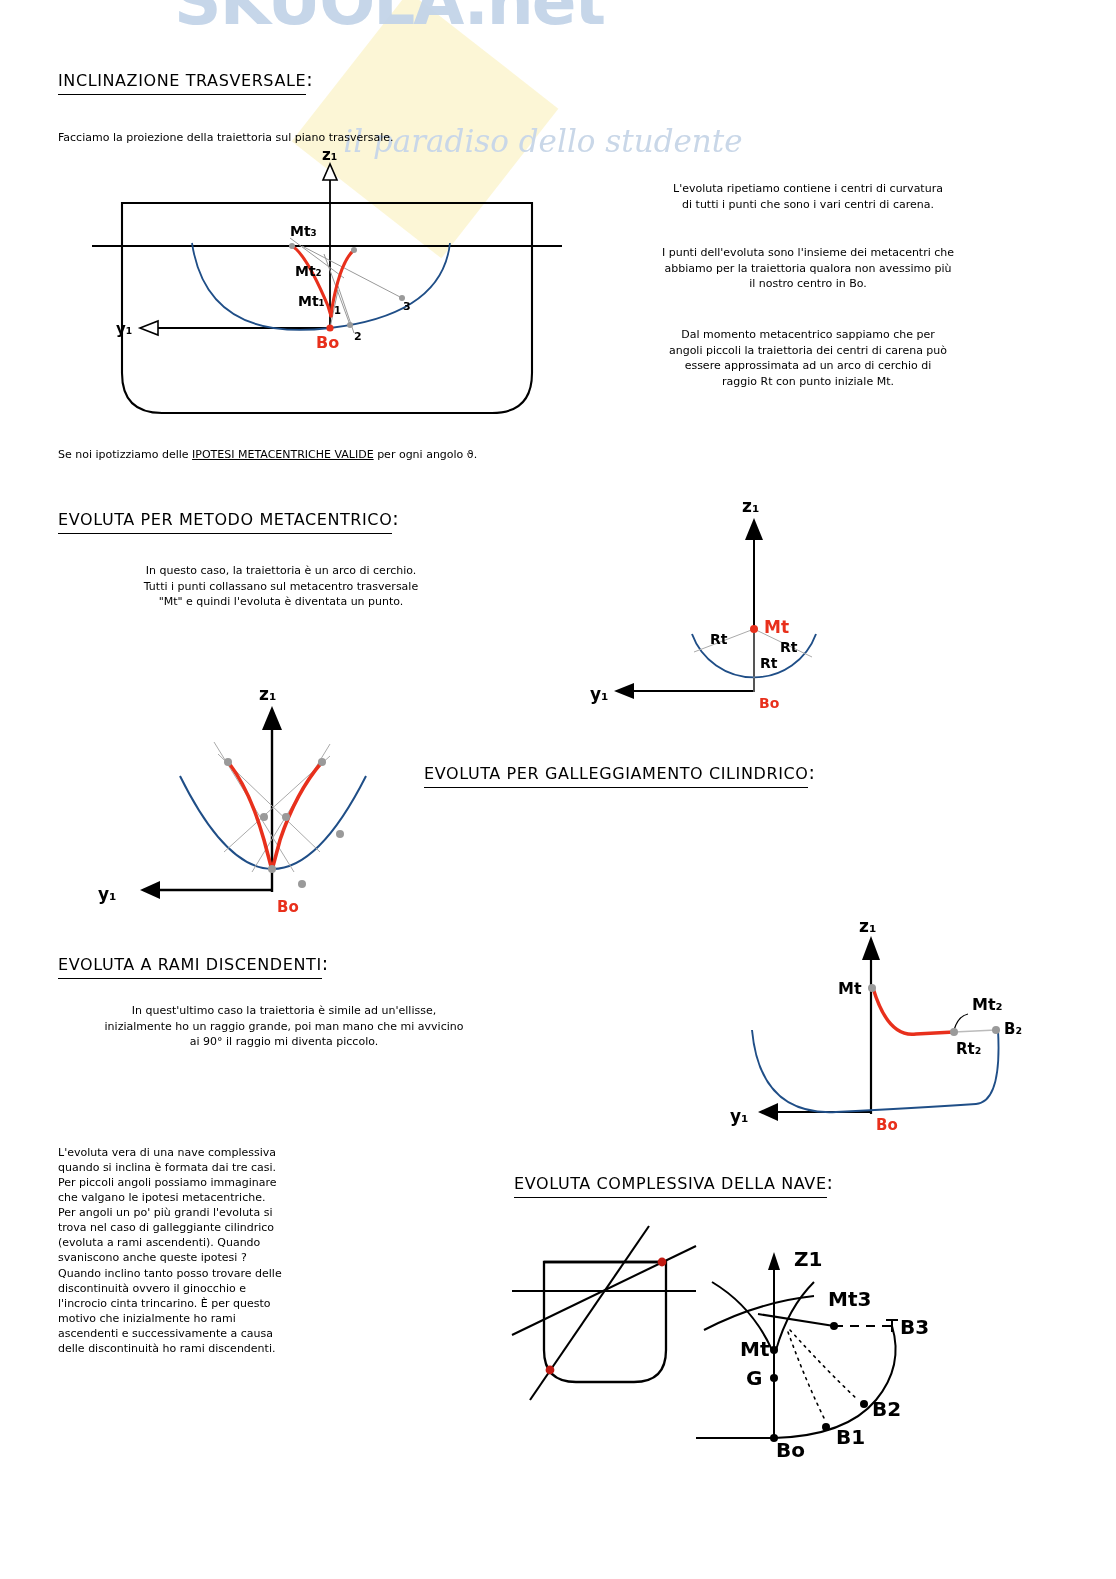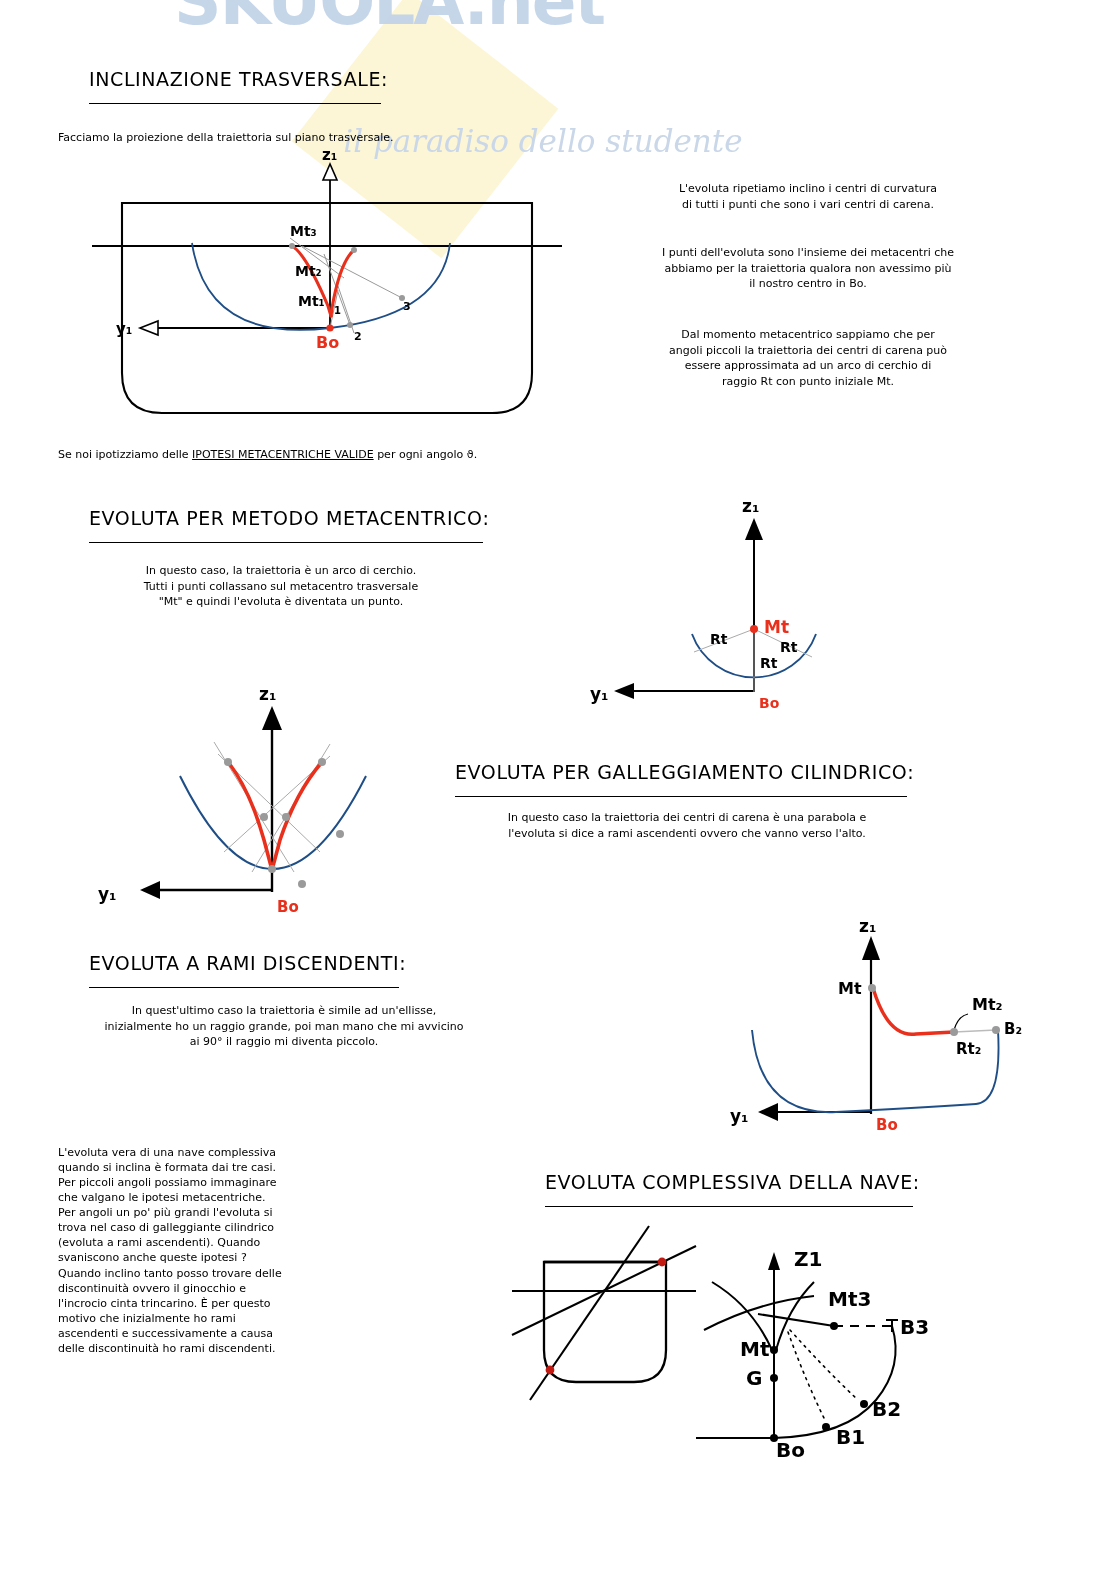--- a/index.html
+++ b/index.html
@@ -73,26 +73,25 @@
 
   
   .txt {
     position: absolute;
     font-family: "DejaVu Sans", sans-serif;
     color: #000;
     z-index: 3;
     line-height: 1.42;
   }
   .heading {
-    font-size: 19px;
+    font-size: 16px;
     letter-spacing: .6px;
     border-bottom: 1.6px solid #000;
     display: inline-block;
-    padding-bottom: 13px;
-    margin-left: 31px;
+    padding-bottom: 4px;
   }
   .heading-wrap { position: absolute; z-index: 3; }
   .body-text { font-size: 11px; }
   .center { text-align: center; }
   .u { text-decoration: underline; }
 
   
   .fig {
     position: absolute;
     z-index: 2;
@@ -158,21 +157,21 @@
       <text class="lbl" x="198" y="78" font-size="14">Mt₃</text>
       <text class="lbl" x="203" y="118" font-size="14">Mt₂</text>
       <text class="lbl" x="206" y="148" font-size="14">Mt₁</text>
       <text class="lbl" x="242" y="156" font-size="10">1</text>
       <text class="lbl" x="262" y="182" font-size="11">2</text>
       <text class="lbl" x="311" y="152" font-size="11">3</text>
       <text class="lbl" x="224" y="190" font-size="16" fill="#e8301c">Bo</text>
     </svg>
   </div>
 
-  <div class="txt body-text center" style="left:558px; top:181px; width:500px; white-space:pre-line;">L'evoluta ripetiamo inclino i centri di curvatura
+  <div class="txt body-text center" style="left:558px; top:181px; width:500px; white-space:pre-line;">L'evoluta ripetiamo contiene i centri di curvatura
 di tutti i punti che sono i vari centri di carena.</div>
 
   <div class="txt body-text center" style="left:548px; top:245px; width:520px; white-space:pre-line;">I punti dell'evoluta sono l'insieme dei metacentri che
 abbiamo per la traiettoria qualora non avessimo più
 il nostro centro in Bo.</div>
 
   <div class="txt body-text" style="left:58px; top:447px; white-space:nowrap;">
     <span>Se noi ipotizziamo delle </span><span class="u">IPOTESI METACENTRICHE VALIDE</span><span> per ogni angolo ϑ.</span>
   </div>
 
@@ -247,22 +246,20 @@
 
       <text class="lbl" x="133" y="240" font-size="15" fill="#e8301c">Bo</text>
       <text class="lbl" x="-46" y="228" font-size="17">y₁</text>
     </svg>
   </div>
 
   <div class="heading-wrap" style="left:424px; top:759px;text-align:center;">
     <span class="heading">EVOLUTA PER GALLEGGIAMENTO CILINDRICO</span><span class="txt" style="position:relative; font-size:19px;">:</span>
   </div>
 
-  <div class="txt body-text center" style="left:362px; top:810px; width:650px; white-space:pre-line;">In questo caso la traiettoria dei centri di carena è una parabola e
-l'evoluta si dice a rami ascendenti ovvero che vanno verso l'alto.</div>
 
   <div class="heading-wrap" style="left:58px; top:950px;">
     <span class="heading">EVOLUTA A RAMI DISCENDENTI</span><span class="txt" style="position:relative; font-size:19px;">:</span>
   </div>
 
   <div class="txt body-text center" style="left:58px; top:1003px; width:452px; white-space:pre-line;">In quest'ultimo caso la traiettoria è simile ad un'ellisse,
 inizialmente ho un raggio grande, poi man mano che mi avvicino
 ai 90° il raggio mi diventa piccolo.</div>
 
   <div class="fig" style="left:684px; top:918px;">

